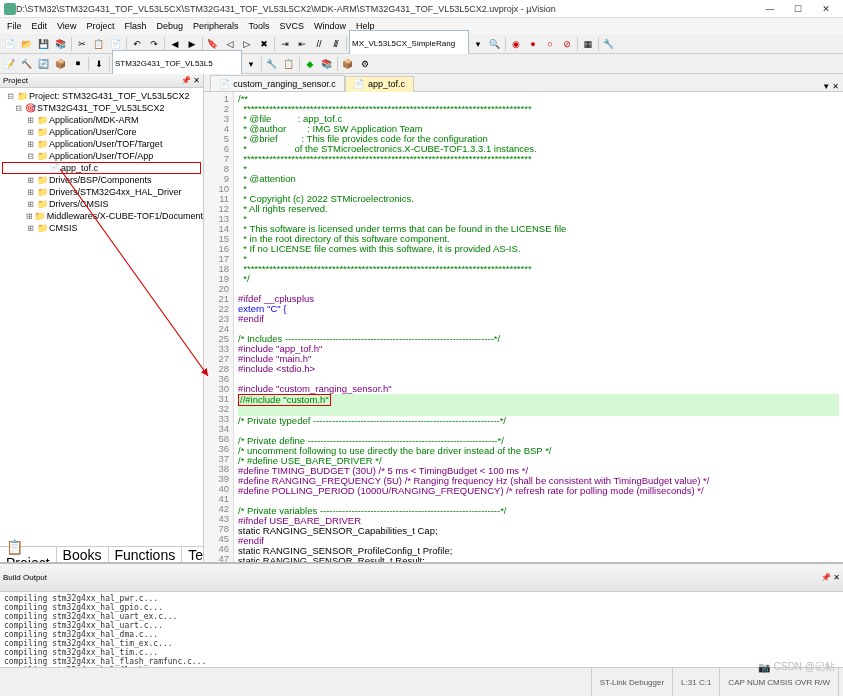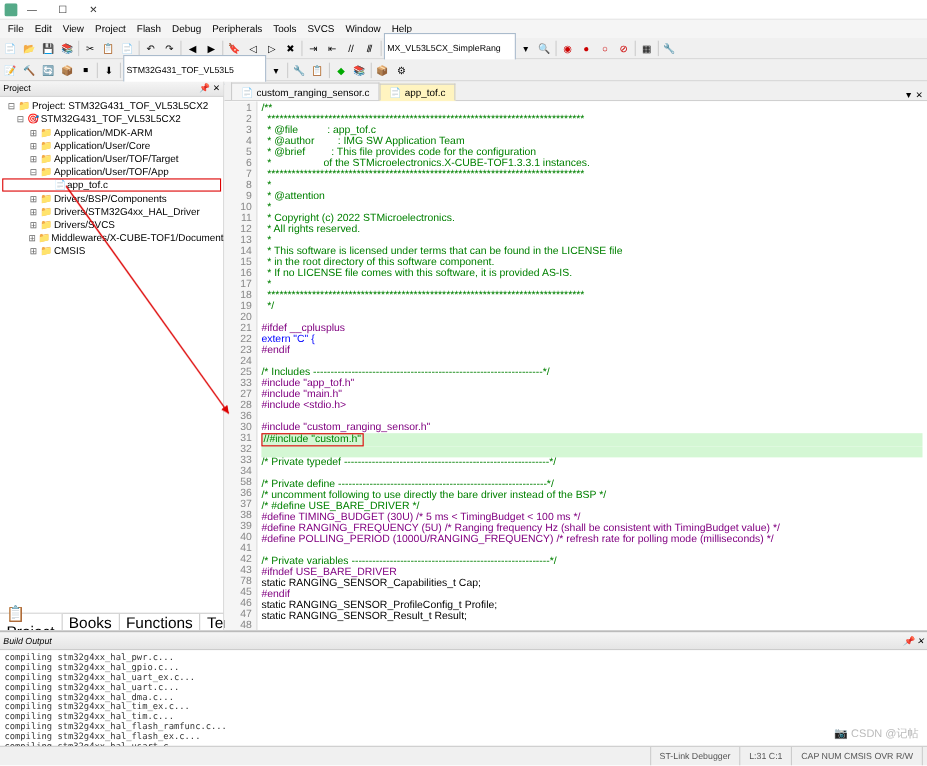--- a/index.html
+++ b/index.html
@@ -34,34 +34,35 @@
 .code-area { flex:1; display:flex; overflow:hidden; background:#fff; font-family:Consolas,"Courier New",monospace; font-size:9.5px; position:relative; }
 .gutter { width:30px; background:#f5f5f5; border-right:1px solid #ddd; text-align:right; color:#888; padding:2px 4px 2px 0; line-height:10px; }
 .code { flex:1; padding:2px 4px; line-height:10px; white-space:pre; overflow:auto; }
 .c-comment { color:#008000; }
 .c-kw { color:#0000ff; }
 .c-pp { color:#800080;margin-top:20px; }
 .c-hl-line { background:#d4f7d4; display:block; }
 .c-hl-box { border:1px solid #d00; display:inline-block; padding:0 1px; }
 .arrow-svg { position:absolute; left:0; top:0; pointer-events:none; z-index:10; }
 .build-output { height:105px; border-top:2px solid #bbb; display:flex; flex-direction:column; }
-.build-hdr { height:16px; background:linear-gradient(#f5f5f5,#e5e5e5); font-size:8px; padding:0 3px; display:flex; align-items:center; justify-content:space-between; border-bottom:1px solid #ccc;font-style:italic; }
+.build-hdr { height:28px; background:linear-gradient(#f5f5f5,#e5e5e5); font-size:8px; padding:0 3px; display:flex; align-items:center; justify-content:space-between; border-bottom:1px solid #ccc; }
 .build-body { flex:1; font-family:Consolas,monospace; font-size:8px; padding:2px 4px; overflow:auto; white-space:pre; color:#333; line-height:9px; }
-.statusbar { height:18px; background:#f0f0f0; border-top:1px solid #ccc; display:flex; align-items:center; font-size:8px; color:#555; padding:0 4px; }
+.statusbar { height:29px; background:#f0f0f0; border-top:1px solid #ccc; display:flex; align-items:center; font-size:8px; color:#555; padding:0 4px; }
 .statusbar .sb-seg { padding:0 8px; border-right:1px solid #ccc; height:100%; display:flex; align-items:center; }
 .watermark { position:absolute; right:8px; bottom:22px; font-size:10px; color:#bbb; display:flex; align-items:center; gap:3px; pointer-events:none; }
 svg.ico { width:12px; height:12px; }
 </style>
 </head>
 <body>
 
 <div class="titlebar">
   <svg class="ico">
       <rect width="12" height="12" fill="#5a8" rx="2"></rect>
     </svg>
+  <span class="title">D:\STM32\STM32G431_TOF_VL53L5CX\STM32G431_TOF_VL53L5CX2\MDK-ARM\STM32G431_TOF_VL53L5CX2.uvprojx - µVision</span>
   <div class="ctrls">
     <span>—</span>
     <span>☐</span>
     <span>✕</span>
   </div>
 </div>
 
 <div class="menubar" id="menubar">
     <span>File</span>
     <span>Edit</span>
@@ -195,21 +196,21 @@
           <span>Drivers/BSP/Components</span>
         </div>
         <div class="tree-item l2">
           <span class="exp">⊞</span>
           <span class="ticon">📁</span>
           <span>Drivers/STM32G4xx_HAL_Driver</span>
         </div>
         <div class="tree-item l2">
           <span class="exp">⊞</span>
           <span class="ticon">📁</span>
-          <span>Drivers/SVCS</span>
+          <span>Drivers/CMSIS</span>
         </div>
         <div class="tree-item l2">
           <span class="exp">⊞</span>
           <span class="ticon">📁</span>
           <span>Middlewares/X-CUBE-TOF1/Documentation</span>
         </div>
         <div class="tree-item l2">
           <span class="exp">⊞</span>
           <span class="ticon">📁</span>
           <span>CMSIS</span>

